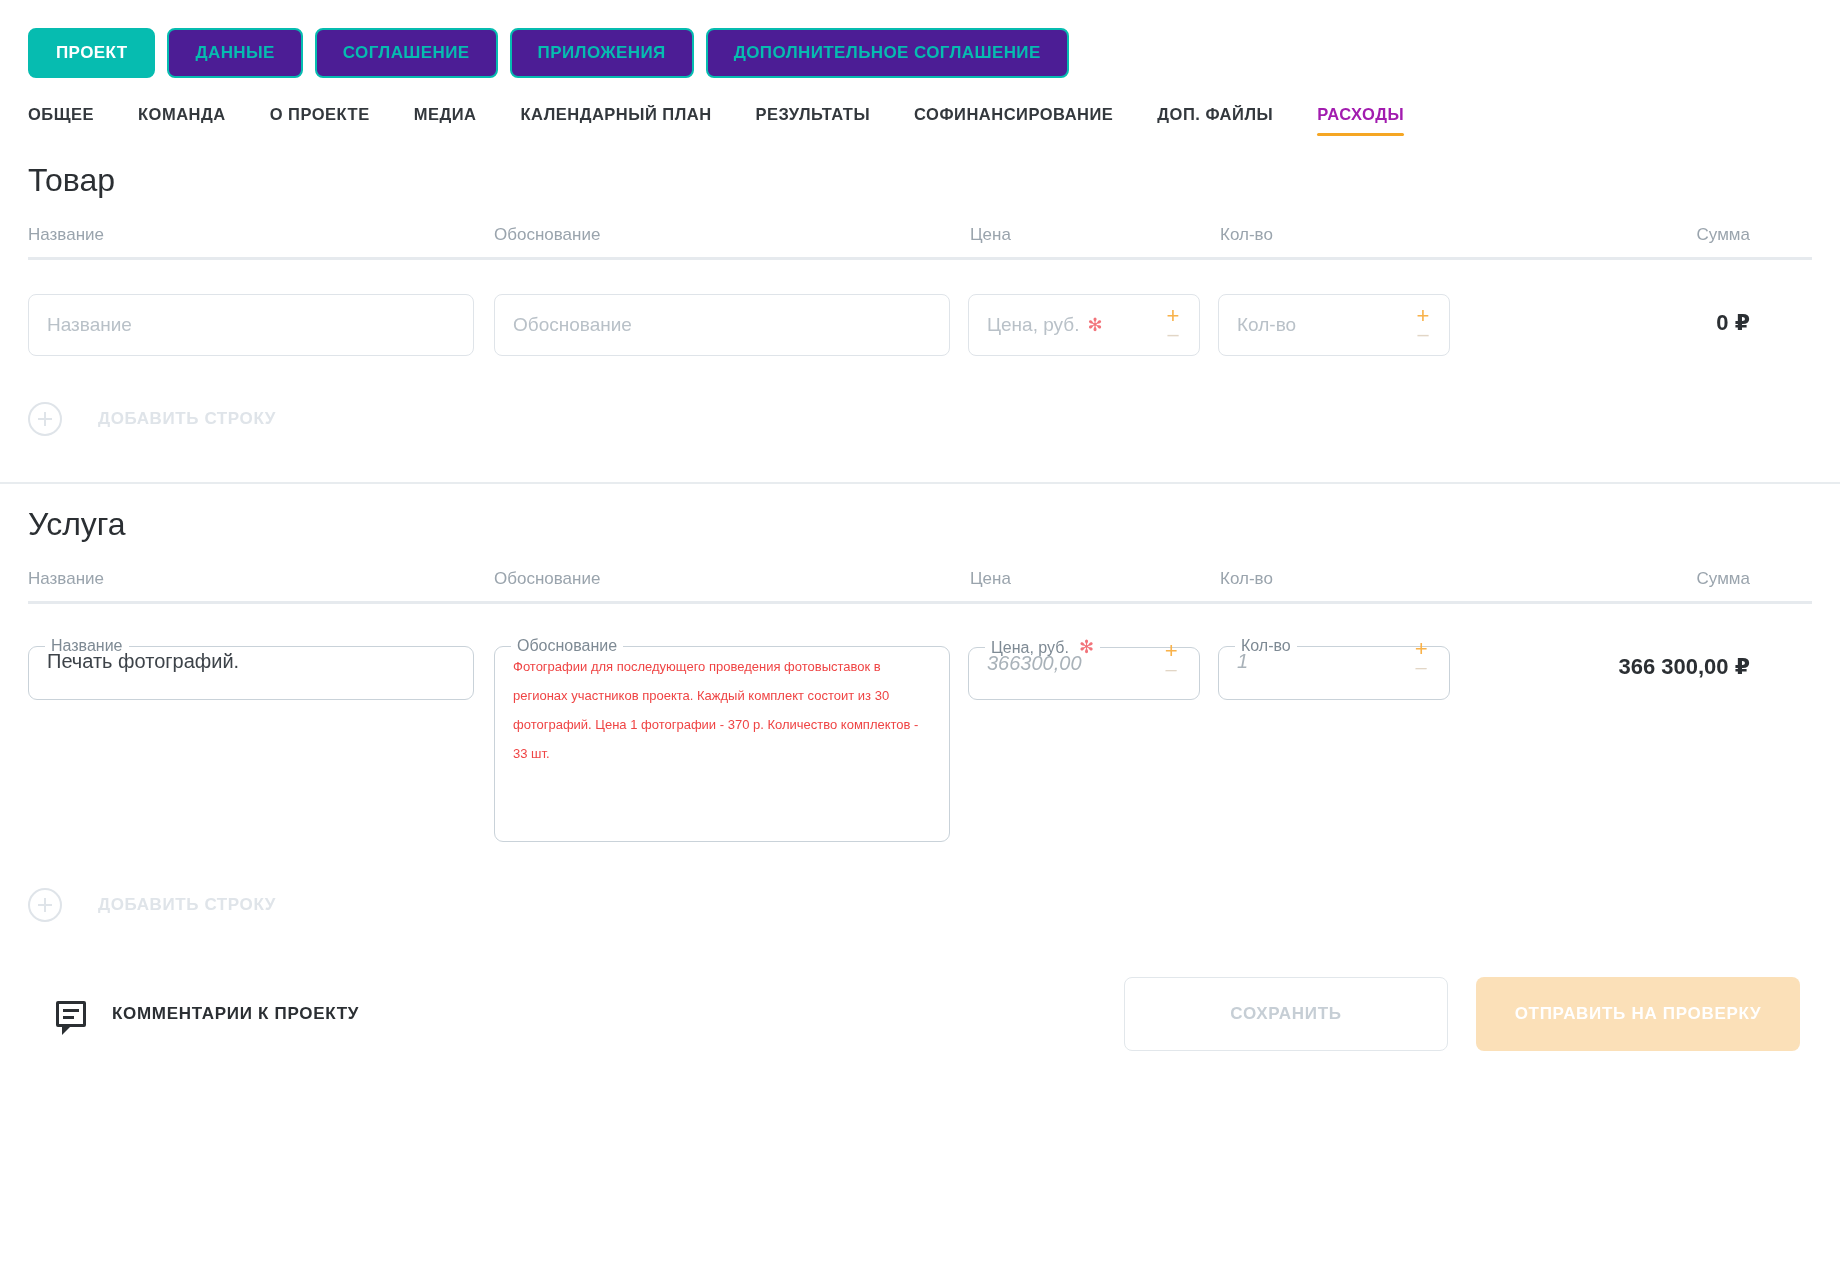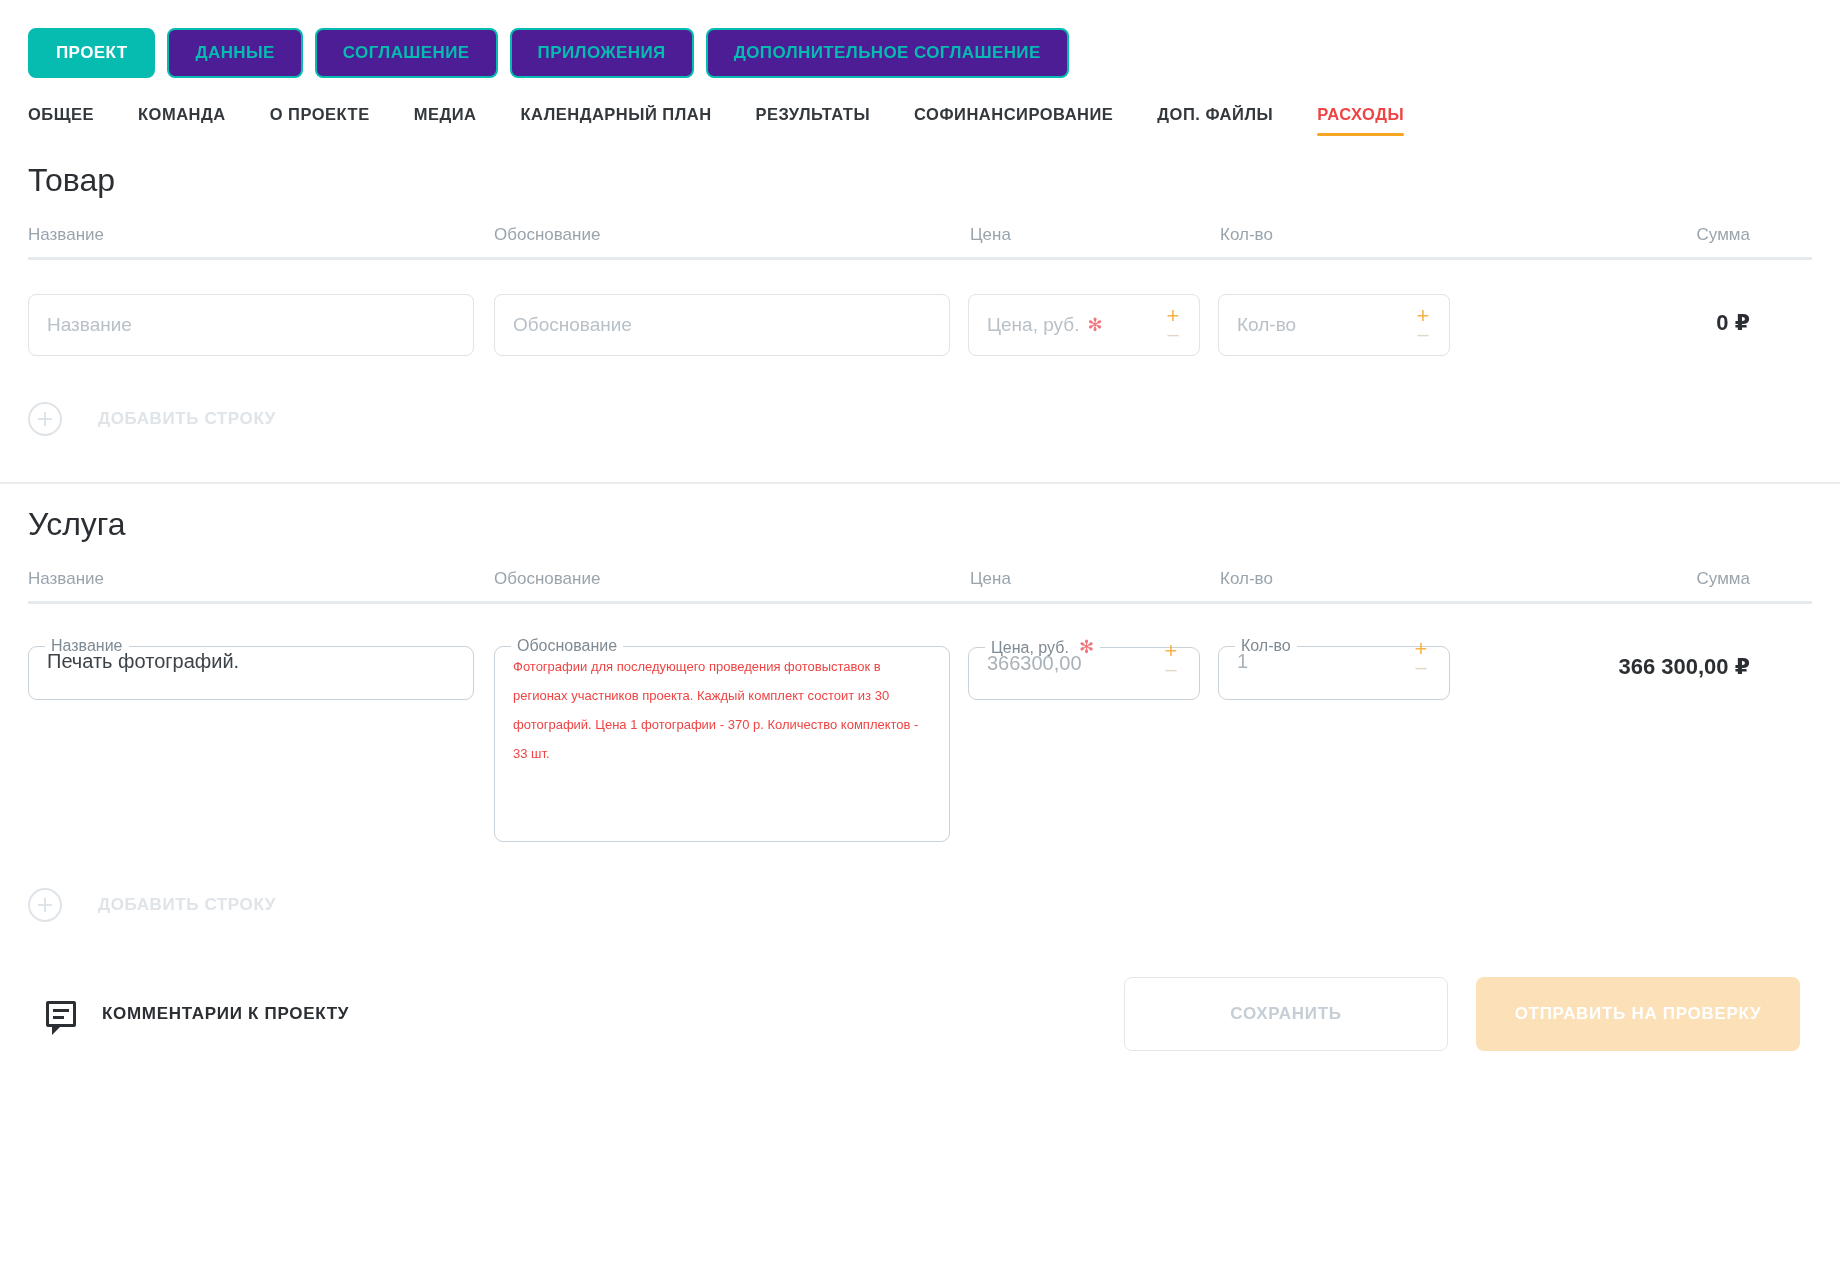--- a/index.html
+++ b/index.html
@@ -52,21 +52,21 @@
     position: relative;
     padding: 0 22px 16px 0;
     margin-right: 22px;
     font-size: 16.5px;
     font-weight: 700;
     letter-spacing: 0.5px;
     color: #33383d;
     white-space: nowrap;
     cursor: pointer;
   }
-  .subtab.active { color: #ef4444; }
+  .subtab.active { color: #a21caf; }
   .subtab.active::after {
     content: "";
     position: absolute;
     left: 0; right: 22px; bottom: 4px;
     height: 3px;
     background: #f5a623;
     border-radius: 2px;
   }
 
   
@@ -161,21 +161,21 @@
   .of .val.muted { color: #a9b2b9; }
   .of.area fieldset { min-height: 204px; }
   .of.area .val {
     font-size: 13px;
     line-height: 29px;
     color: #ef4444;
     padding-top: 2px;
     padding-bottom: 16px;
     white-space: pre-wrap;
   }
-  .of.stepper .inner { position: relative; }
+  .of.stepper .inner { position: relative; font-style: italic; }
   .of.stepper .stepper-btns { right: 16px; top: -22px; bottom: 0; }
   .of legend .req-star { margin-left: 10px; }
 
   
   .sum-cell {
     text-align: right;
     padding-right: 62px;
     font-size: 22px;
     font-weight: 700;
     color: #2b2f33;
@@ -201,21 +201,21 @@
   .circle-plus::before { left: 8px; right: 8px; top: 14px; height: 2.4px; }
   .circle-plus::after  { top: 8px; bottom: 8px; left: 14px; width: 2.4px; }
   .add-label {
     font-size: 17px; font-weight: 700; letter-spacing: 0.6px;
     color: #dfe4e9;
   }
 
   
   .footer {
     position: absolute;
-    left: 2px; right: 0; bottom: 0;
+    left: 12px; right: 0; bottom: 0;
     height: 152px;
     padding: 0 40px 4px 44px;
     display: flex; align-items: center; justify-content: space-between;
     background: #fff;
   }
   .comments { display: flex; align-items: center; gap: 26px; cursor: pointer; }
   .bubble-icon {
     width: 30px; height: 26px;
     border: 3px solid #2b2f33;
     border-radius: 2px;

